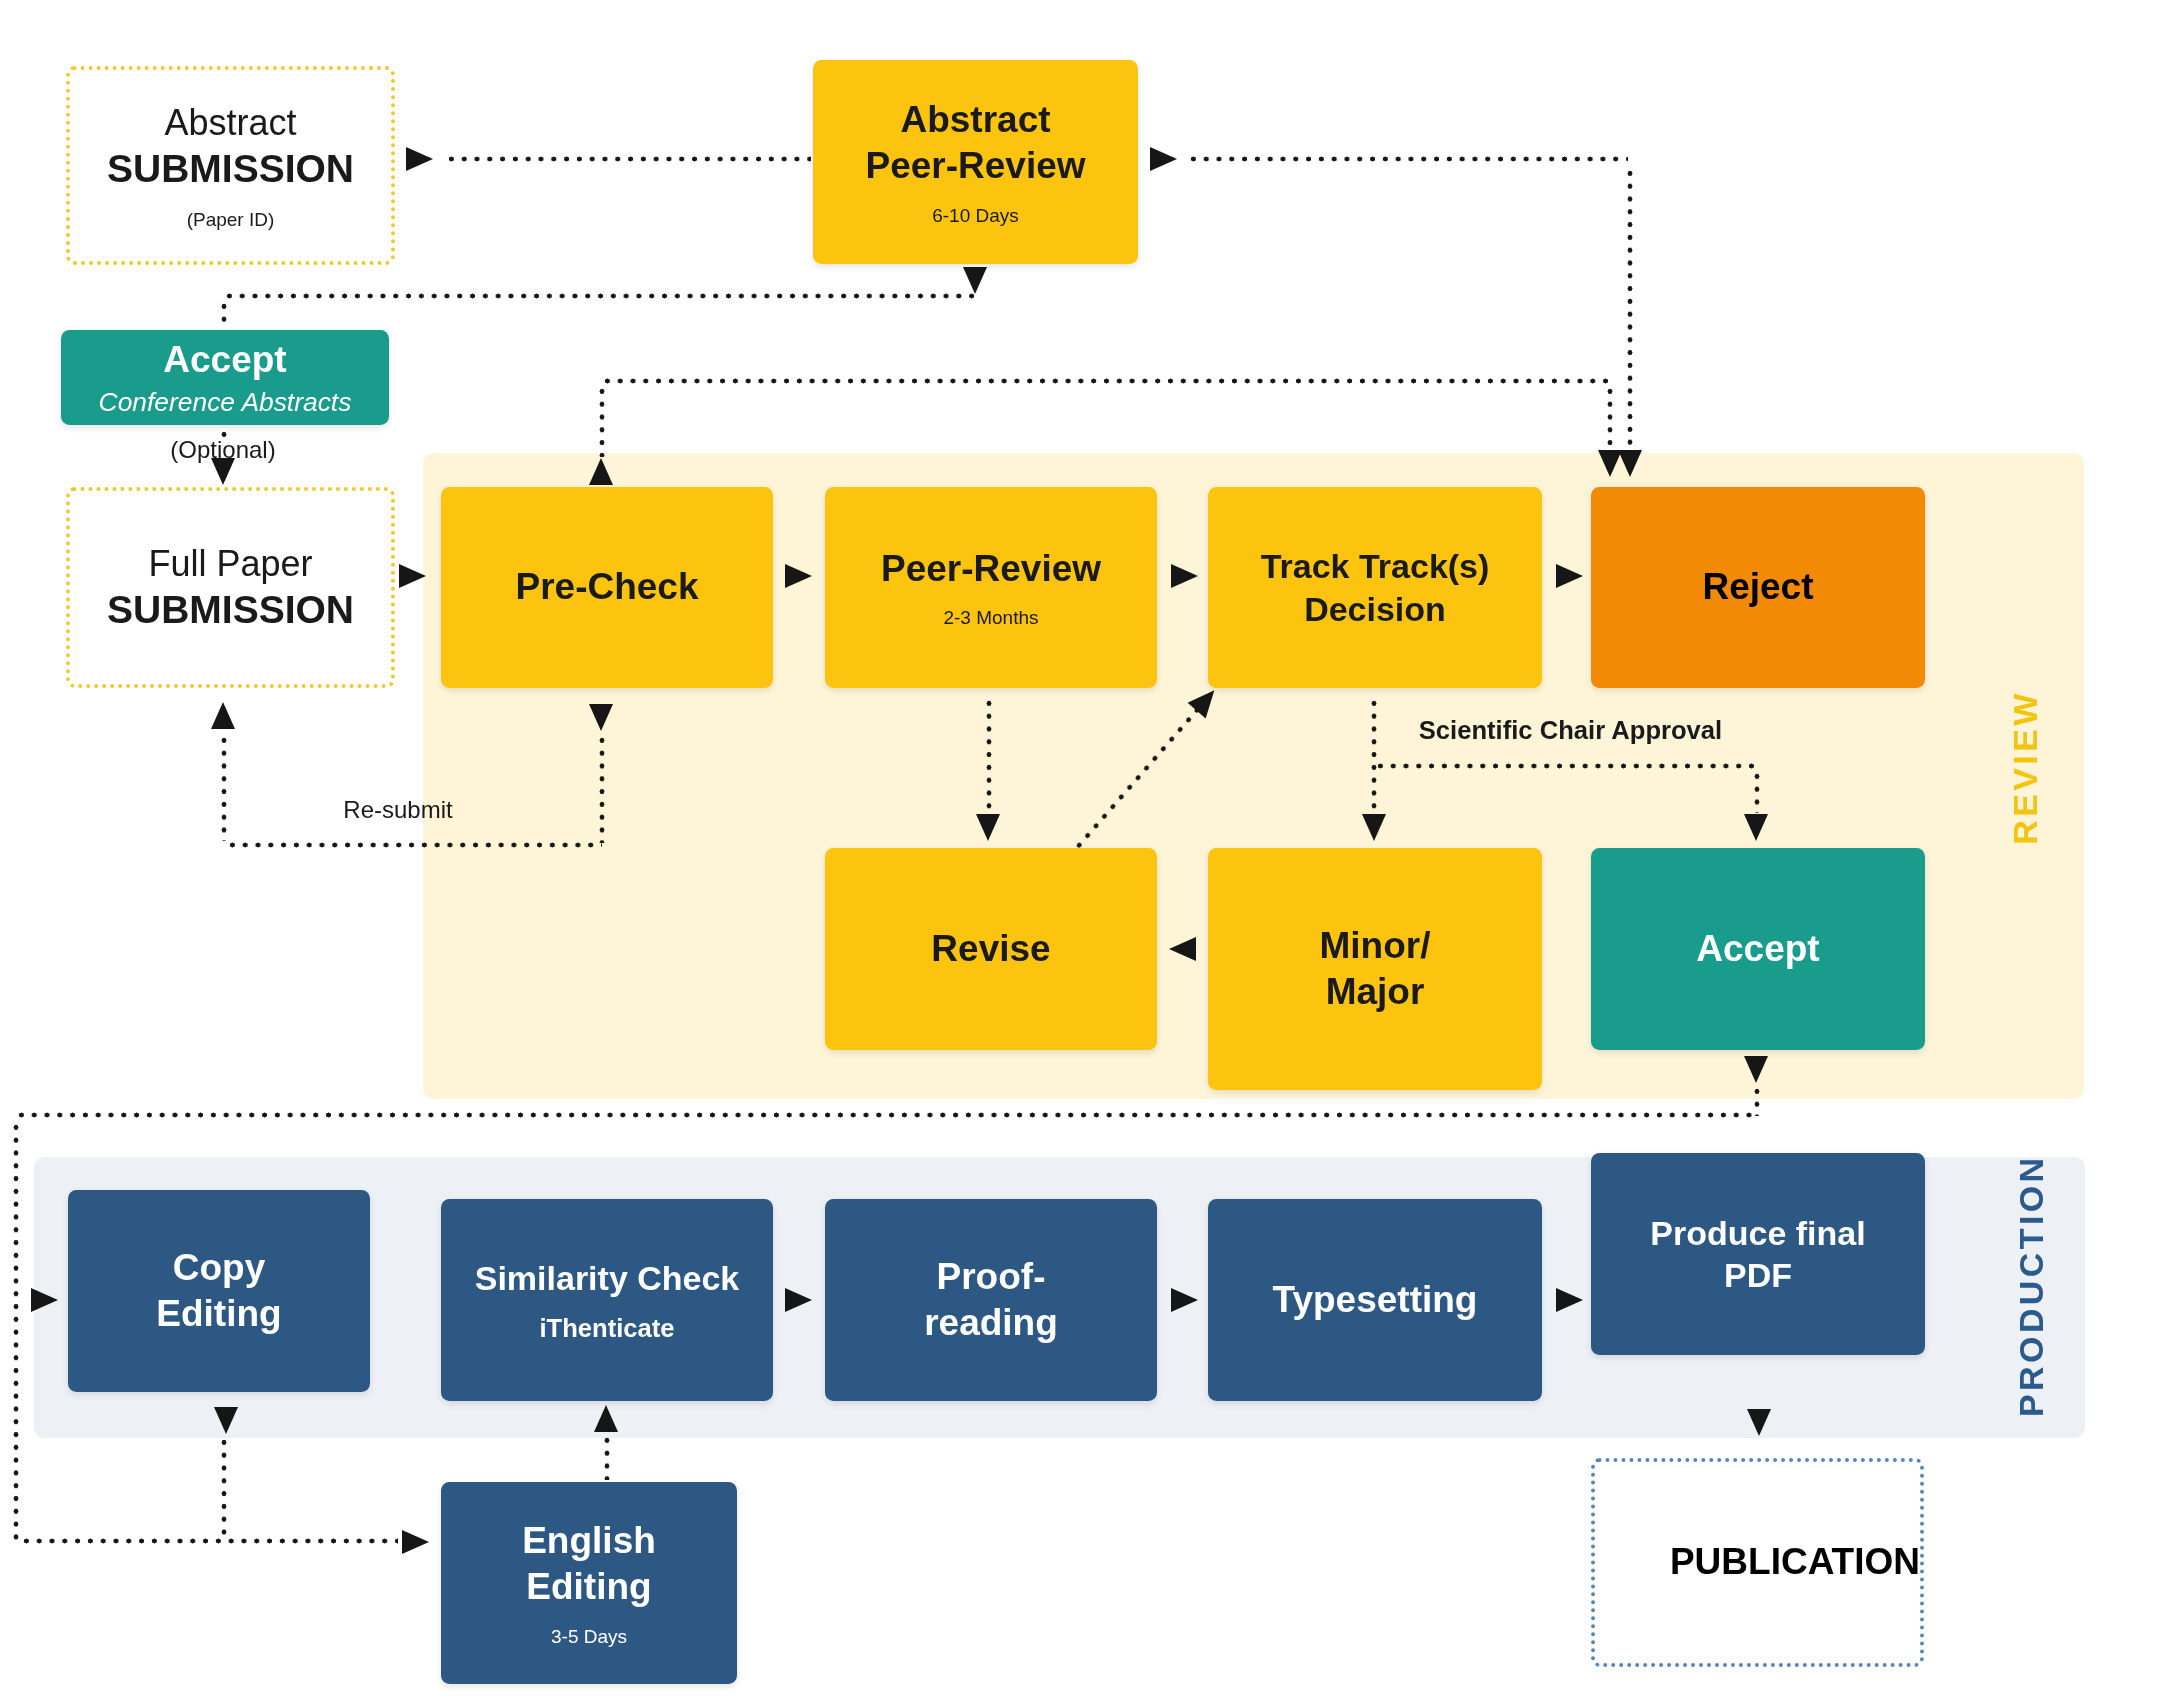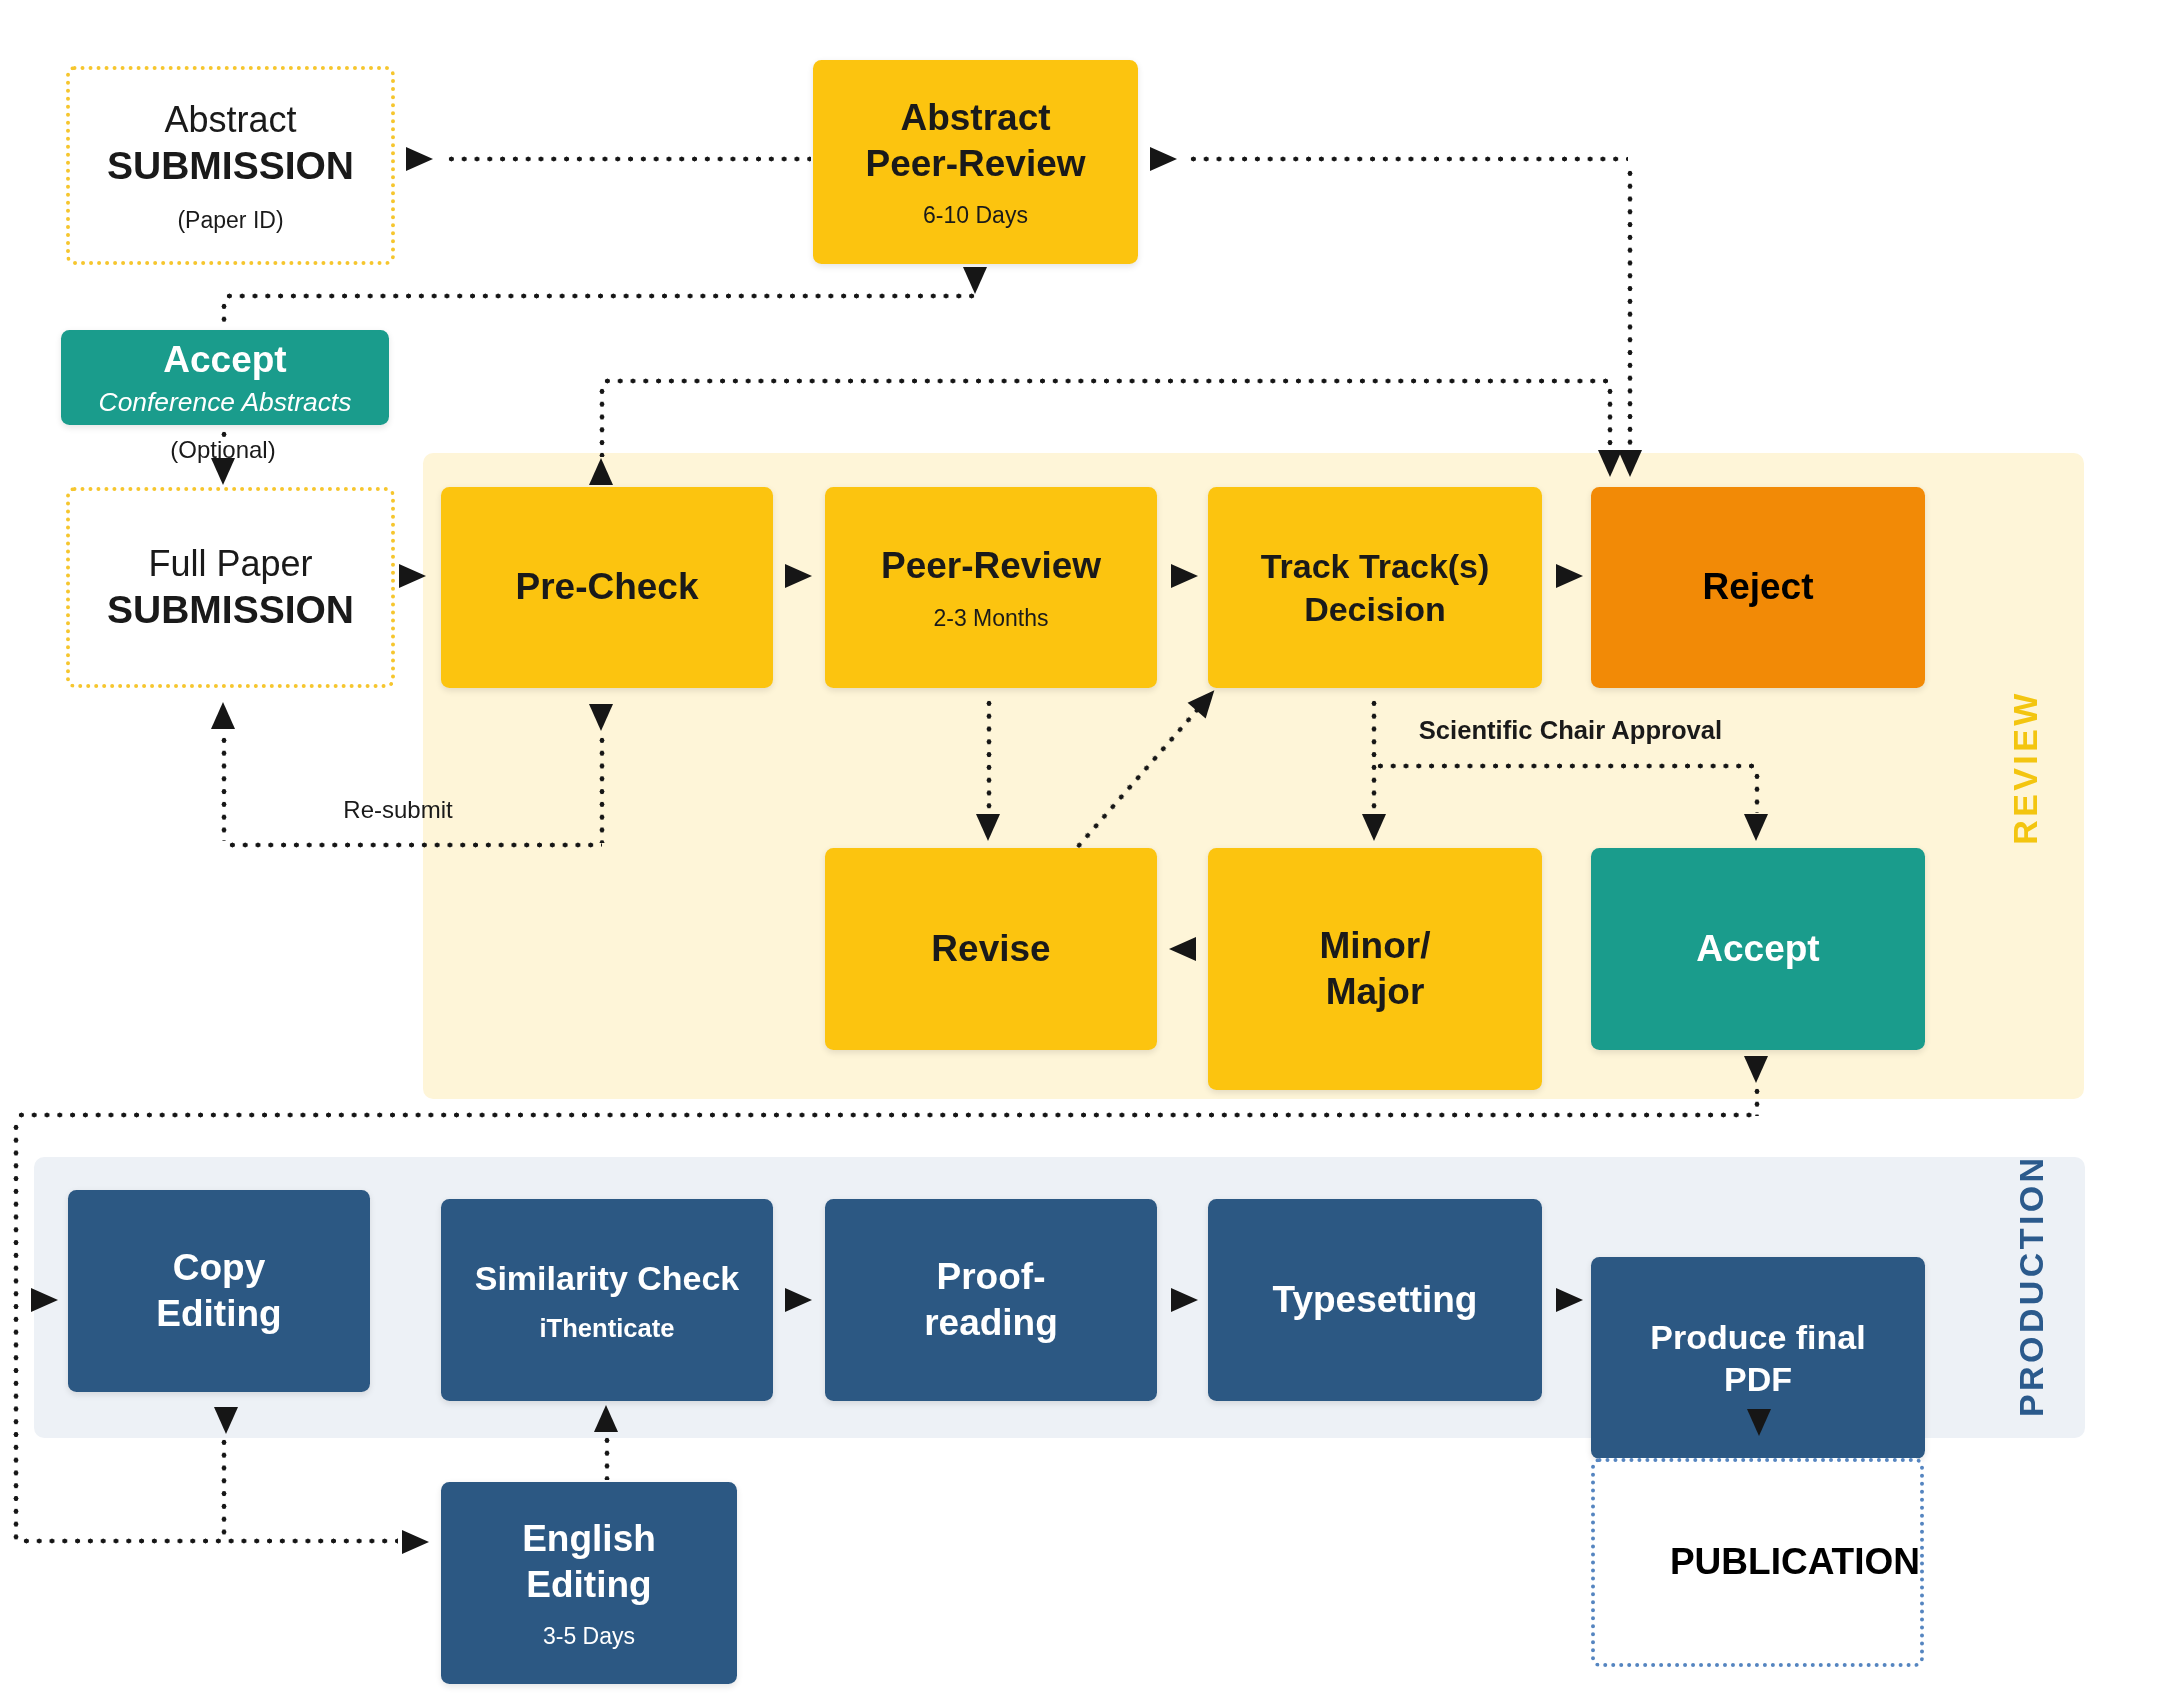--- a/index.html
+++ b/index.html
@@ -17,21 +17,21 @@
   .node{position:absolute;border-radius:8.5px;display:flex;flex-direction:column;justify-content:center;align-items:center;text-align:center;box-shadow:0 2.6px 6.8px rgba(0,0,0,.10);}
   .node.yellow{background:var(--yellow);color:#1a1a1a;}
   .node.orange{background:var(--orange);color:#000000;}
   .node.teal{background:var(--teal);color:#fff;}
   .node.blue{background:var(--blue);color:#fff;}
   .node.outline-yellow{background:#fff;border:4.3px dotted var(--yellow-dotted);box-shadow:none;color:#1a1a1a;}
   .node.outline-blue{background:#fff;border:4.3px dotted var(--blue-dotted);box-shadow:none;color:#000000;align-items:flex-end;}
   .t-reg{font-size:37px;font-weight:normal;line-height:1.25;}
   .t-bold{font-size:37px;font-weight:bold;line-height:1.25;}
   .t-bold.small{font-size:34px;}
-  .note{font-size:23px;font-weight:normal;margin-top:15.3px;}
+  .note{font-size:19px;font-weight:normal;margin-top:15.3px;}
   .note.bold{font-weight:bold;font-size:25.6px;}
   .subtitle{font-size:26.4px;font-weight:normal;margin-top:3.4px;font-style:italic;}
 
   
   .hdots{position:absolute;height:6px;background-image:radial-gradient(circle,var(--dot) 2.3px,transparent 2.7px);background-size:12.8px 6px;background-repeat:repeat-x;background-position:0 50%;}
   .vdots{position:absolute;width:6px;background-image:radial-gradient(circle,var(--dot) 2.3px,transparent 2.7px);background-size:6px 12.8px;background-repeat:repeat-y;background-position:50% 0;}
 
   
   .arr{position:absolute;width:0;height:0;}
   .arr-r{border-top:12px solid transparent;border-bottom:12px solid transparent;border-left:27px solid var(--dot);}
@@ -118,21 +118,21 @@
 
   <div class="node blue" style="left:825px;top:1199px;width:332px;height:202px;">
     <div class="t-bold">Proof-</div>
     <div class="t-bold">reading</div>
   </div>
 
   <div class="node blue" style="left:1208px;top:1199px;width:334px;height:202px;">
     <div class="t-bold">Typesetting</div>
   </div>
 
-  <div class="node blue" style="left:1591px;top:1257px;width:334px;height:202px;">
+  <div class="node blue" style="left:1591px;top:1153px;width:334px;height:202px;">
     <div class="t-bold small">Produce final</div>
     <div class="t-bold small">PDF</div>
   </div>
 
   <div class="node blue" style="left:441px;top:1482px;width:296px;height:202px;">
     <div class="t-bold">English</div>
     <div class="t-bold">Editing</div>
     <div class="note">3-5 Days</div>
   </div>
 

